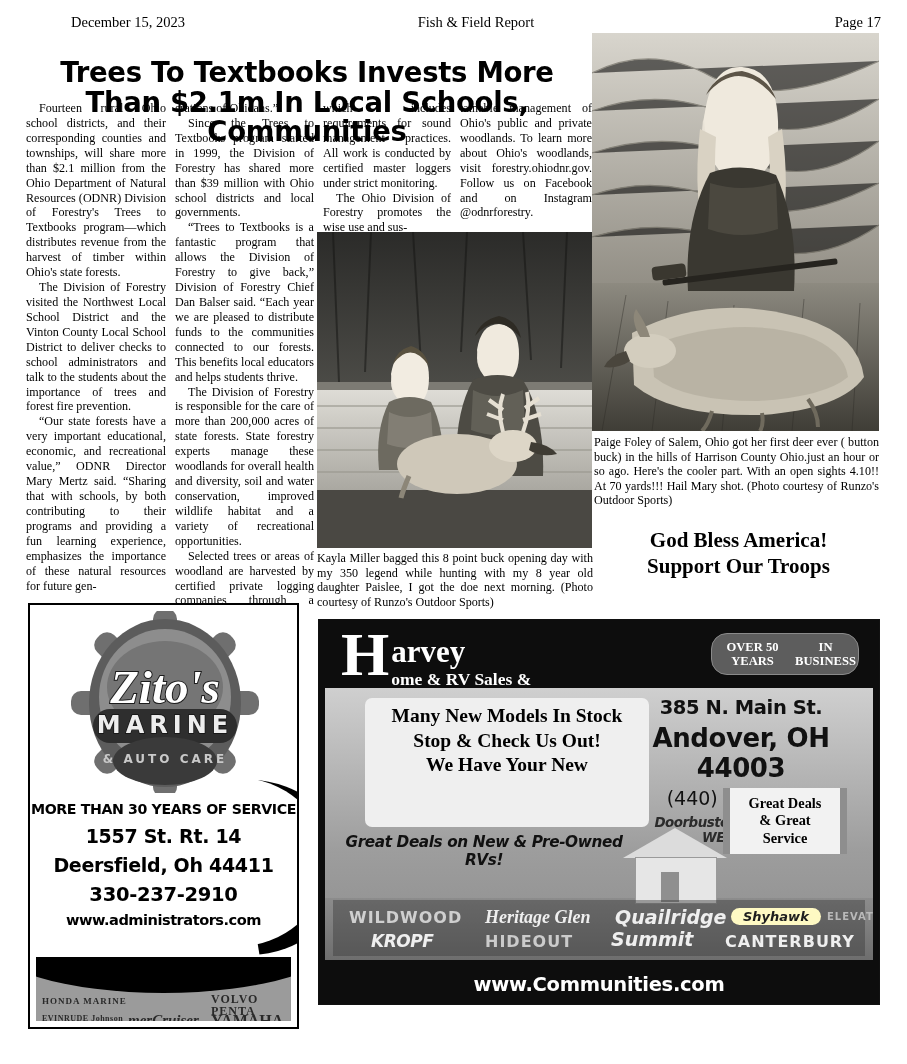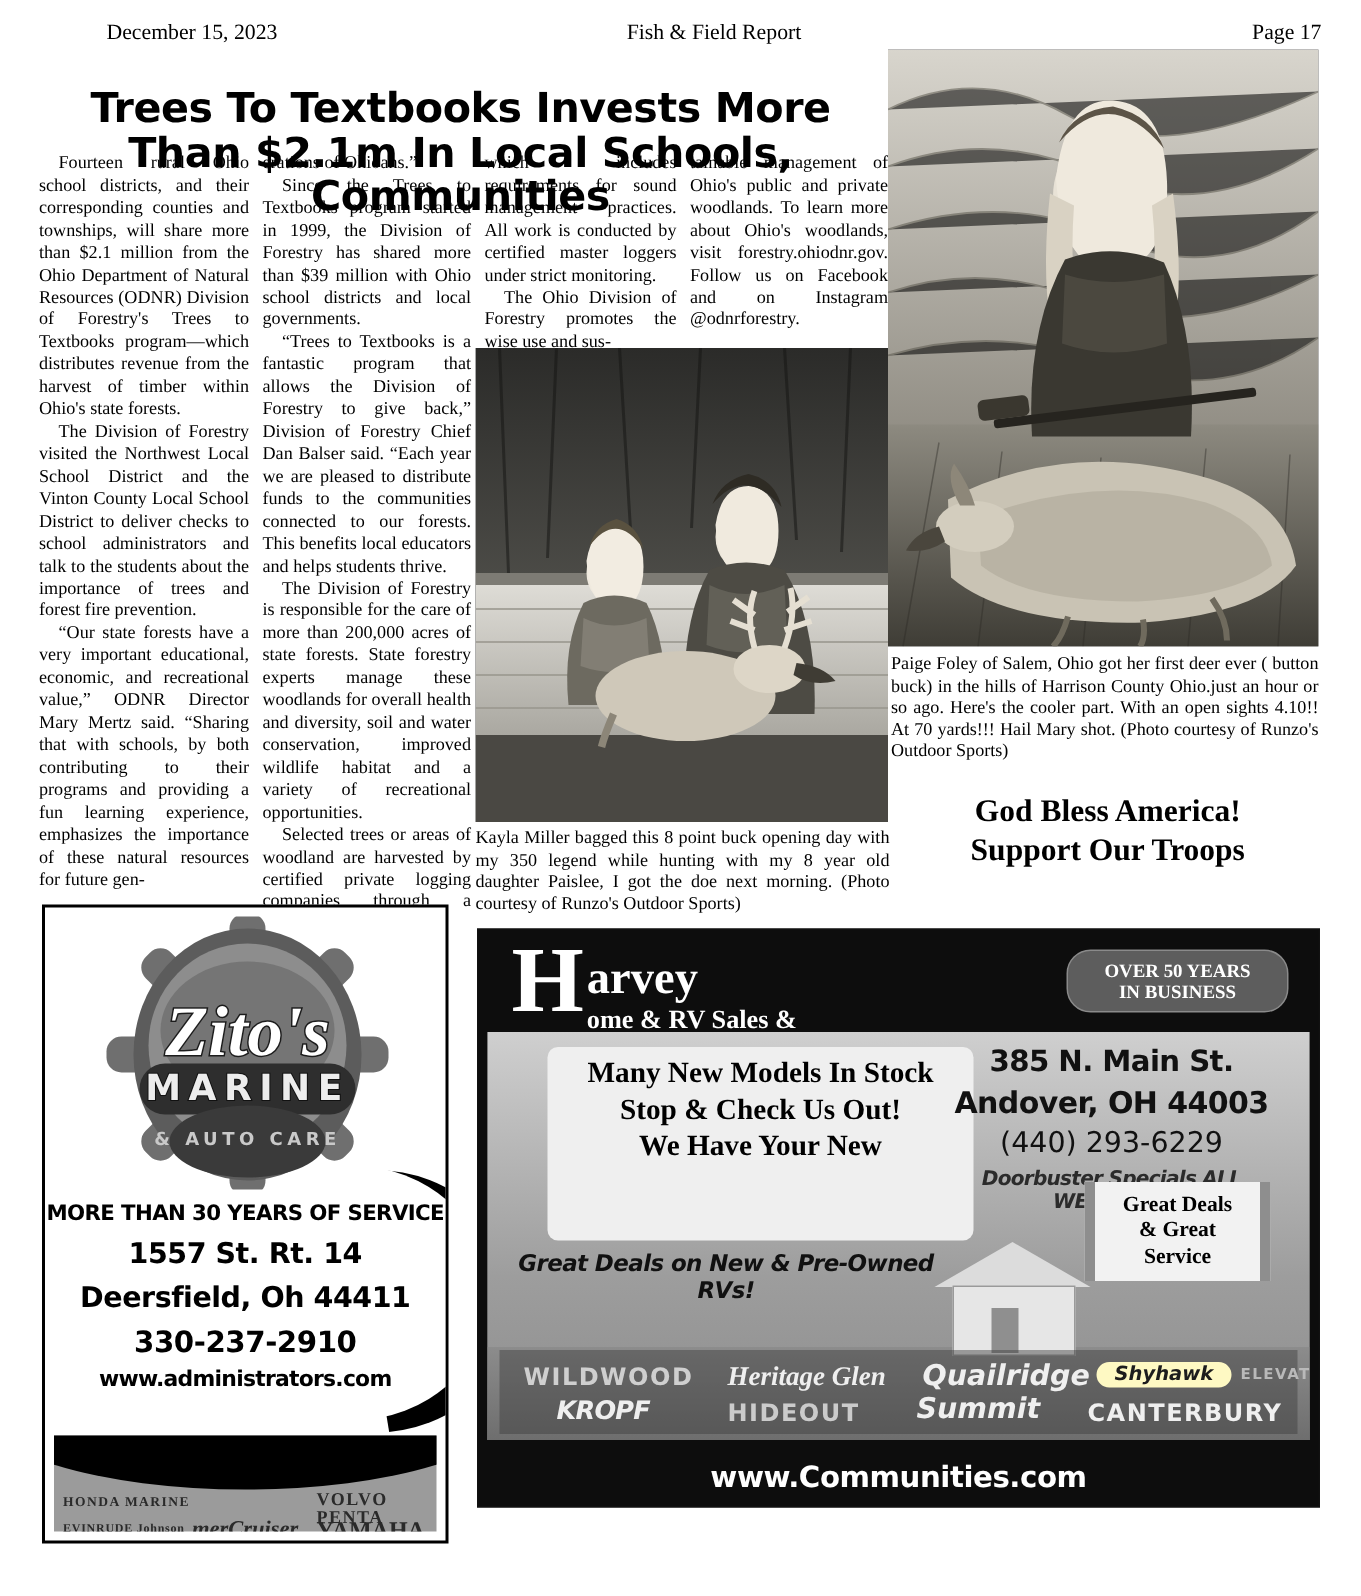--- a/index.html
+++ b/index.html
@@ -188,21 +188,21 @@
     font-weight: 700;
     font-size: 17.5px;
     margin-top: 2px;
   }
   .harvey-badge {
     position: absolute; right: 20px; top: 13px;
     width: 146px; height: 40px;
     background: #5d5d5d;
     border-radius: 16px;
     border: 1px solid #8a8a8a;
-    display: flex; flex-direction: column;
+    display: flex; flex-direction: row;
     align-items: center; justify-content: center;
     font-family: "Liberation Serif", serif;
     font-weight: 700;
     font-size: 12.6px;
     line-height: 1.12;
     color: #fff;
     text-align: center;
   }
   .harvey-body {
     position: absolute;
@@ -241,21 +241,21 @@
   }
   .harvey-addr {
     position: absolute; right: 22px; top: 8px;
     width: 220px;
     text-align: center;
     font-family: "DejaVu Sans", sans-serif;
     font-weight: 700;
     color: #111;
   }
   .harvey-addr .a1 { font-size: 19.5px; letter-spacing:-0.4px;}
-  .harvey-addr .a2 { font-size: 20px; margin-top: 4px; letter-spacing:-0.4px;}
+  .harvey-addr .a2 { font-size: 26px; margin-top: 4px; letter-spacing:-0.4px;}
   .harvey-addr .a3 { font-size: 19px; margin-top: 4px; font-weight:400; font-family:"DejaVu Sans",sans-serif;}
   .harvey-addr .a4 {
     font-size: 13.4px; margin-top: 6px; color:#2b2b2b;
     font-style: italic; letter-spacing: -0.5px;
   }
   .harvey-sign {
     position: absolute; right: 26px; top: 100px;
     width: 124px; height: 66px;
     background: #f2f2f2;
     border-left: 7px solid #8e8e8e;

